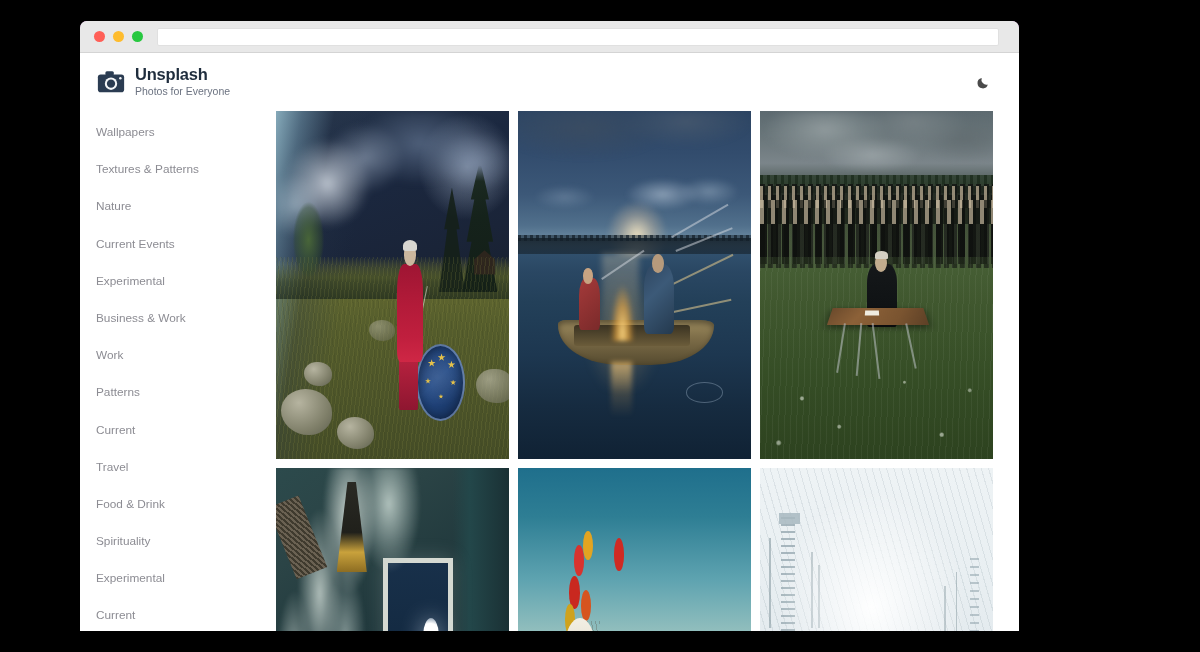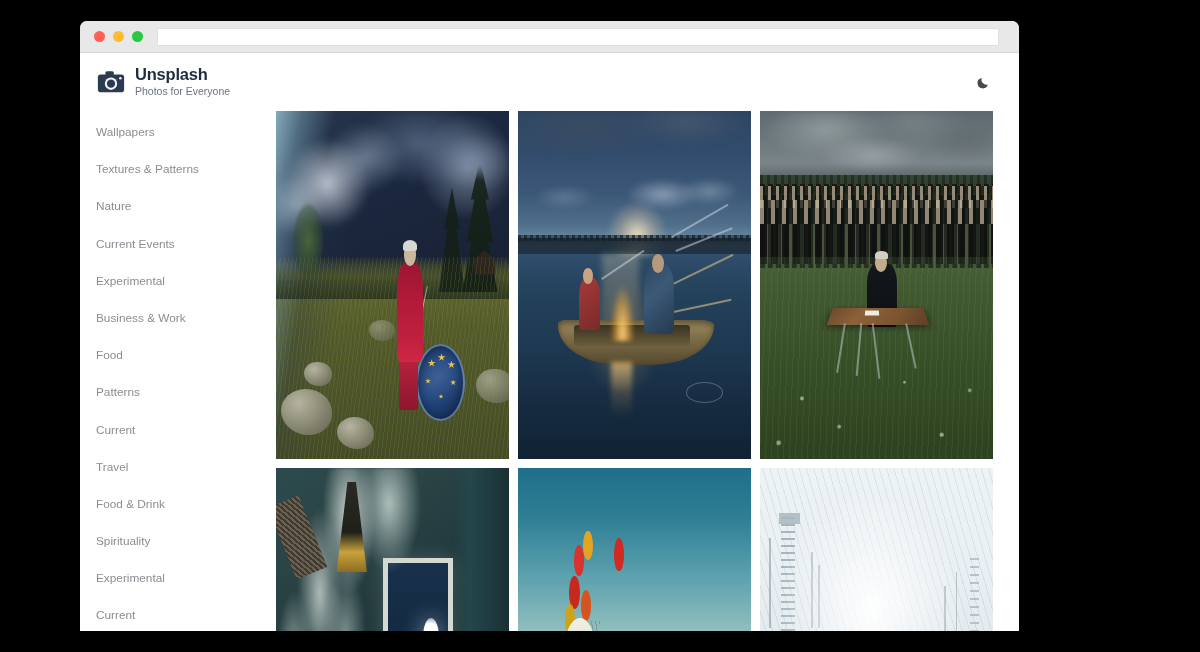--- a/index.html
+++ b/index.html
@@ -656,21 +656,21 @@
 
       <div class="content">
 
         <nav class="sidebar">
           <a class="nav-item">Wallpapers</a>
           <a class="nav-item">Textures &amp; Patterns</a>
           <a class="nav-item">Nature</a>
           <a class="nav-item">Current Events</a>
           <a class="nav-item">Experimental</a>
           <a class="nav-item">Business &amp; Work</a>
-          <a class="nav-item">Food</a>
+          <a class="nav-item">Work</a>
           <a class="nav-item">Patterns</a>
           <a class="nav-item">Current</a>
           <a class="nav-item">Travel</a>
           <a class="nav-item">Food &amp; Drink</a>
           <a class="nav-item">Spirituality</a>
           <a class="nav-item">Experimental</a>
           <a class="nav-item">Current</a>
         </nav>
 
         <div class="grid">

